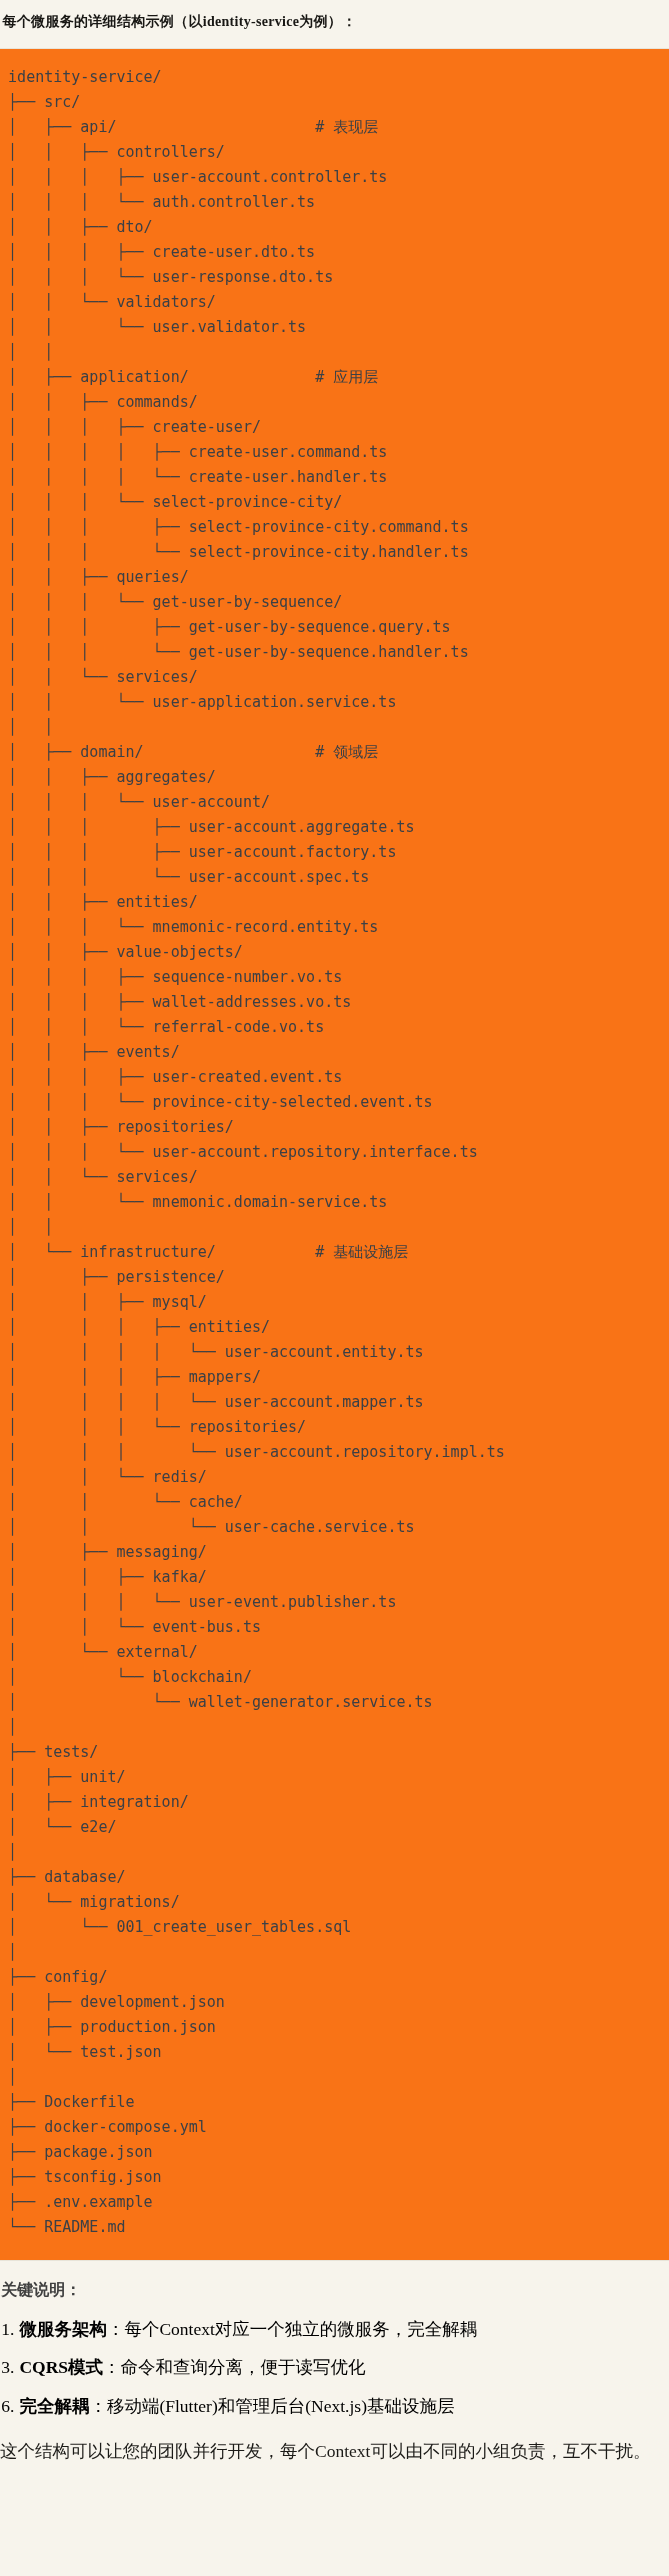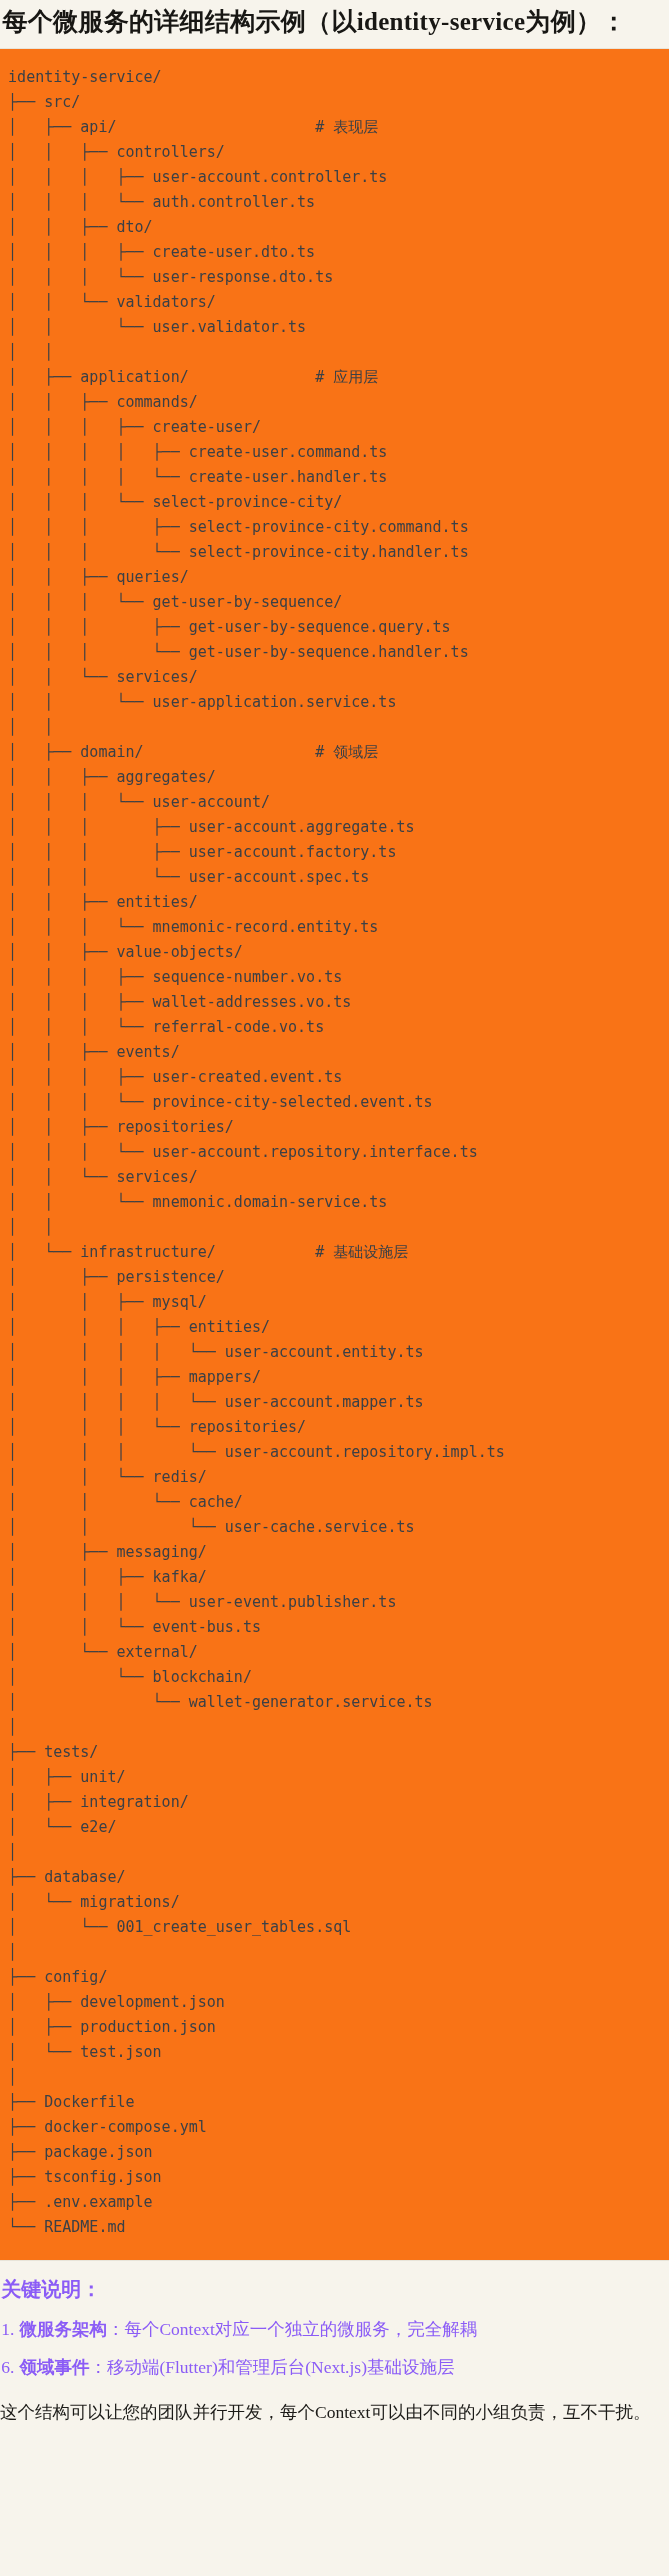--- a/index.html
+++ b/index.html
@@ -10,21 +10,21 @@
     width: 669px;
   }
   body {
     font-family: "Liberation Serif", serif;
     color: #1c1b18;
     padding-bottom: 10.6px;
     overflow-x: hidden;
   }
   h1.page-title {
     margin: 8.8px 0 0 2.5px;
-    font-size: 25px;
+    font-size: 14px;
     line-height: 25px;
     font-weight: bold;
     color: #181714;
     letter-spacing: 0.3px;
   }
   .code-block {
     margin-top: 14.4px;
     background: #f97316;
     border-top: 0.6px solid #e8e4d9;
     border-bottom: 0.6px solid #e8e4d9;
@@ -34,33 +34,33 @@
   .code-block pre {
     margin: 0;
     font-family: "DejaVu Sans Mono", monospace;
     font-size: 15px;
     line-height: 25px;
     color: #3b4046;
     white-space: pre;
   }
   h2.notes-heading {
     margin: 16.3px 0 0 1.3px;
-    font-size: 20px;
+    font-size: 16px;
     line-height: 25px;
     font-weight: bold;
-    color: #8b5cf6;
+    color: #404040;
   }
   .notes-list {
     margin-top: 15.6px;
   }
   .note {
     font-size: 17.5px;
     line-height: 22.5px;
     margin: 0 0 16.3px 1.3px;
-    color: #8b5cf6;
+    color: #000000;
   }
   .note .num {
     display: inline-block;
     margin-right: 5px;
   }
   .note strong {
     font-weight: bold;
   }
   p.closing {
     margin: 22px 0 0 0;
@@ -164,18 +164,21 @@
 └── README.md</pre>
 </div>
 
 <h2 class="notes-heading">关键说明：</h2>
 
 <div class="notes-list">
   <div class="note">
     <span class="num">1.</span><strong>微服务架构</strong><span>：每个Context对应一个独立的微服务，完全解耦</span>
   </div>
   <div class="note">
-    <span class="num">6.</span><strong>领域事件</strong><span>：移动端(Flutter)和管理后台(Next.js)基础设施层</span>
+    <span class="num">3.</span><strong>CQRS模式</strong><span>：命令和查询分离，便于读写优化</span>
+  </div>
+  <div class="note">
+    <span class="num">6.</span><strong>完全解耦</strong><span>：移动端(Flutter)和管理后台(Next.js)基础设施层</span>
   </div>
 </div>
 
 <p class="closing">这个结构可以让您的团队并行开发，每个Context可以由不同的小组负责，互不干扰。</p>
 
 
 </body></html>

